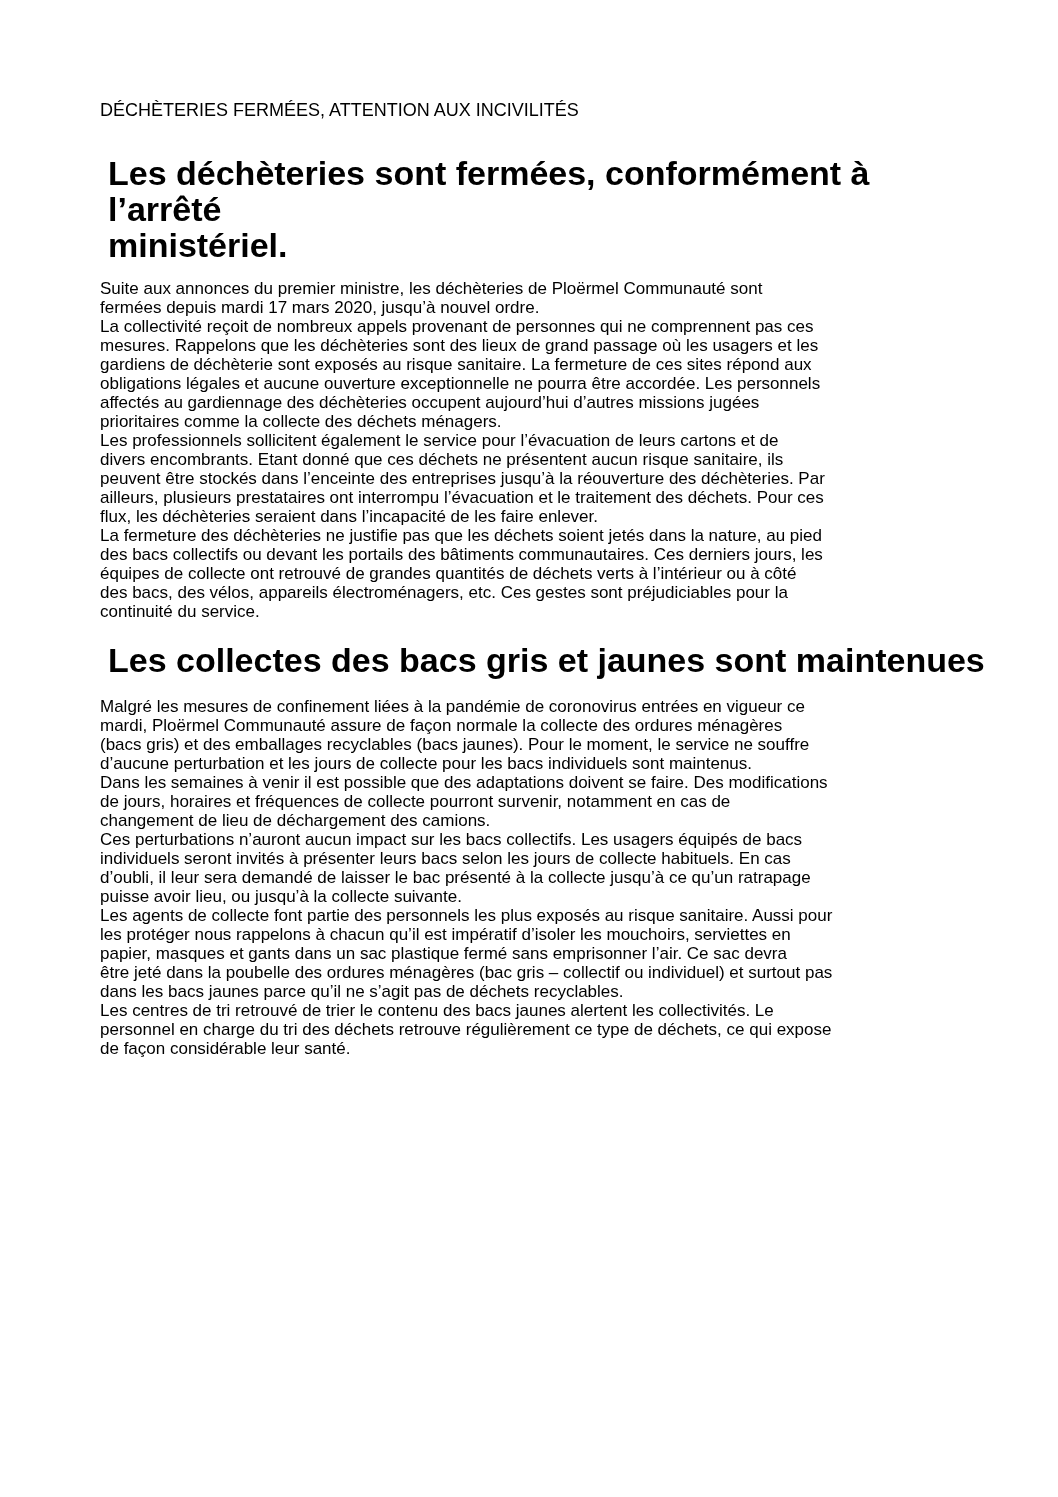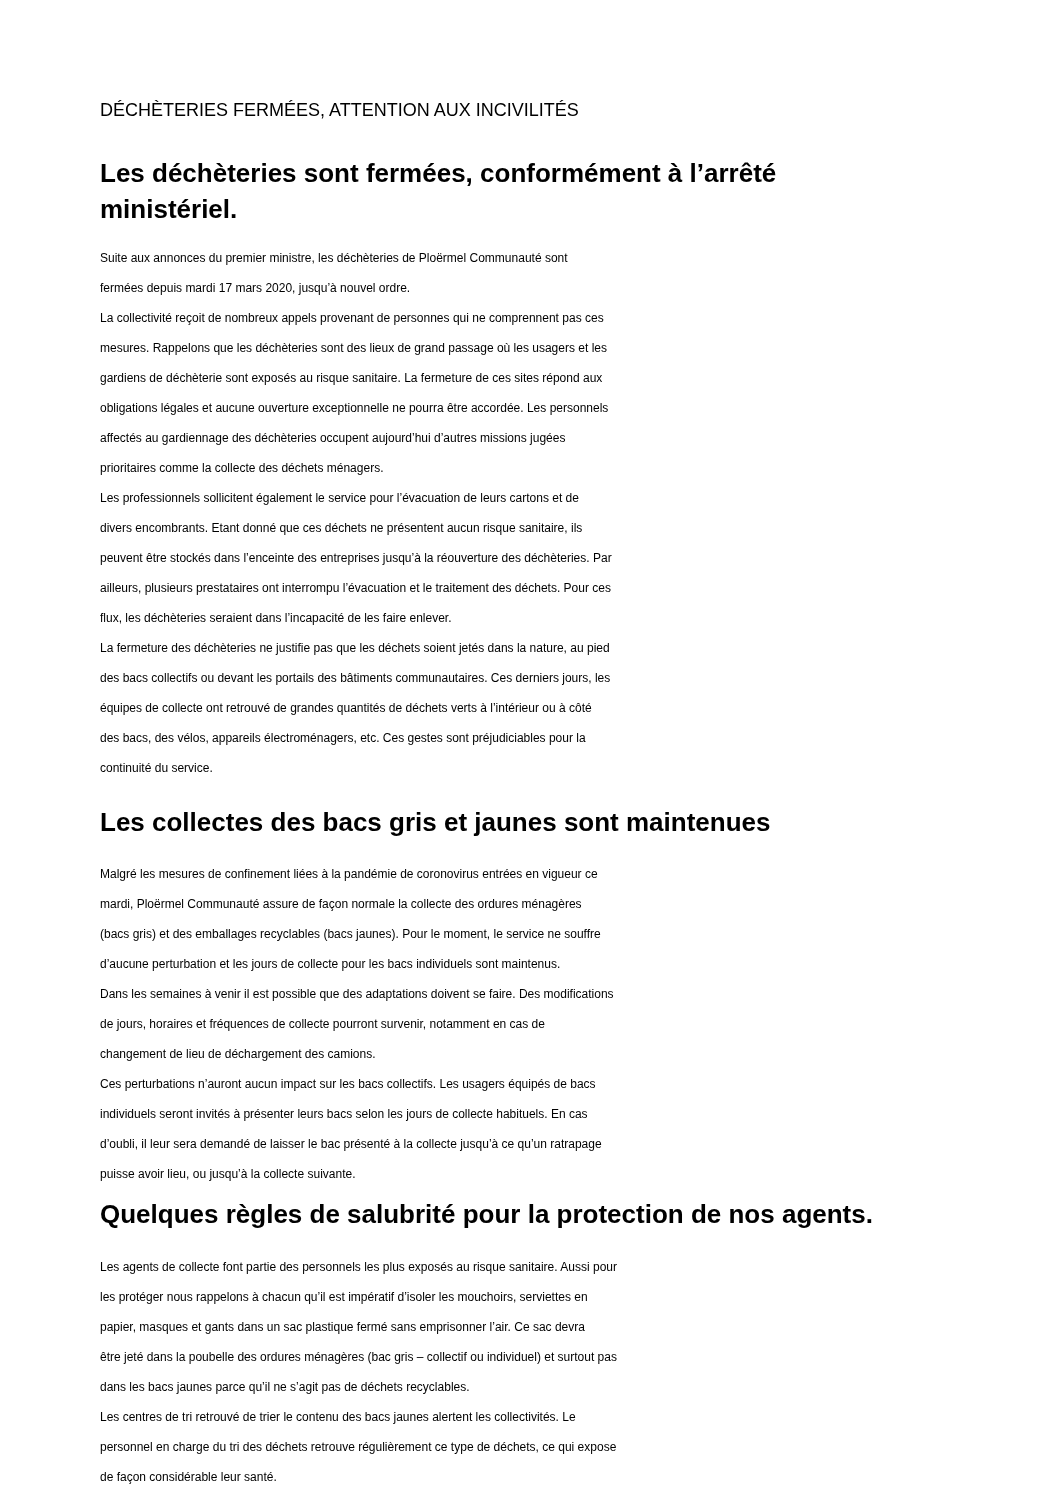--- a/index.html
+++ b/index.html
@@ -18,31 +18,31 @@
     padding: 100px 58px 0 100px;
   }
   .kicker {
     font-size: 18px;
     line-height: 21px;
     font-weight: 400;
     white-space: pre-line;
   }
   .heading {
     font-weight: 700;
-    font-size: 26px;
-    margin: 0;
+    font-size: 34px;
+    margin: 8px;
     white-space: pre-line;
   }
   .h-main      { line-height: 36px; margin-top: 34px; }
   .h-civisme   { line-height: 30px; margin-top: 25px; margin-bottom: 0; }
   .h-collectes { line-height: 30px; margin-top: 24px; margin-bottom: 22px; }
   .h-salubrite { line-height: 30px; margin-top: 10px; margin-bottom: 23px; }
   .para {
-    font-size: 12px;
-    line-height: 30px;
+    font-size: 17px;
+    line-height: 19px;
     margin: 0;
     white-space: pre-line;
   }
   .sec-closure .para:first-of-type { margin-top: 16px; }
   section { margin: 0; padding: 0; }
 </style>
 </head>
 <body>
 
 <main class="page">
@@ -84,21 +84,20 @@
     <p class="para">Dans les semaines à venir il est possible que des adaptations doivent se faire. Des modifications
 de jours, horaires et fréquences de collecte pourront survenir, notamment en cas de
 changement de lieu de déchargement des camions.</p>
     <p class="para">Ces perturbations n’auront aucun impact sur les bacs collectifs. Les usagers équipés de bacs
 individuels seront invités à présenter leurs bacs selon les jours de collecte habituels. En cas
 d’oubli, il leur sera demandé de laisser le bac présenté à la collecte jusqu’à ce qu’un ratrapage
 puisse avoir lieu, ou jusqu’à la collecte suivante.</p>
   </section>
 
   <section class="sec-salubrite">
-    <h2 class="heading h-salubrite">Quelques règles de salubrité pour la protection de nos agents.</h2>
     <p class="para">Les agents de collecte font partie des personnels les plus exposés au risque sanitaire. Aussi pour
 les protéger nous rappelons à chacun qu’il est impératif d’isoler les mouchoirs, serviettes en
 papier, masques et gants dans un sac plastique fermé sans emprisonner l’air. Ce sac devra
 être jeté dans la poubelle des ordures ménagères (bac gris – collectif ou individuel) et surtout pas
 dans les bacs jaunes parce qu’il ne s’agit pas de déchets recyclables.</p>
     <p class="para">Les centres de tri retrouvé de trier le contenu des bacs jaunes alertent les collectivités. Le
 personnel en charge du tri des déchets retrouve régulièrement ce type de déchets, ce qui expose
 de façon considérable leur santé.</p>
   </section>
 

